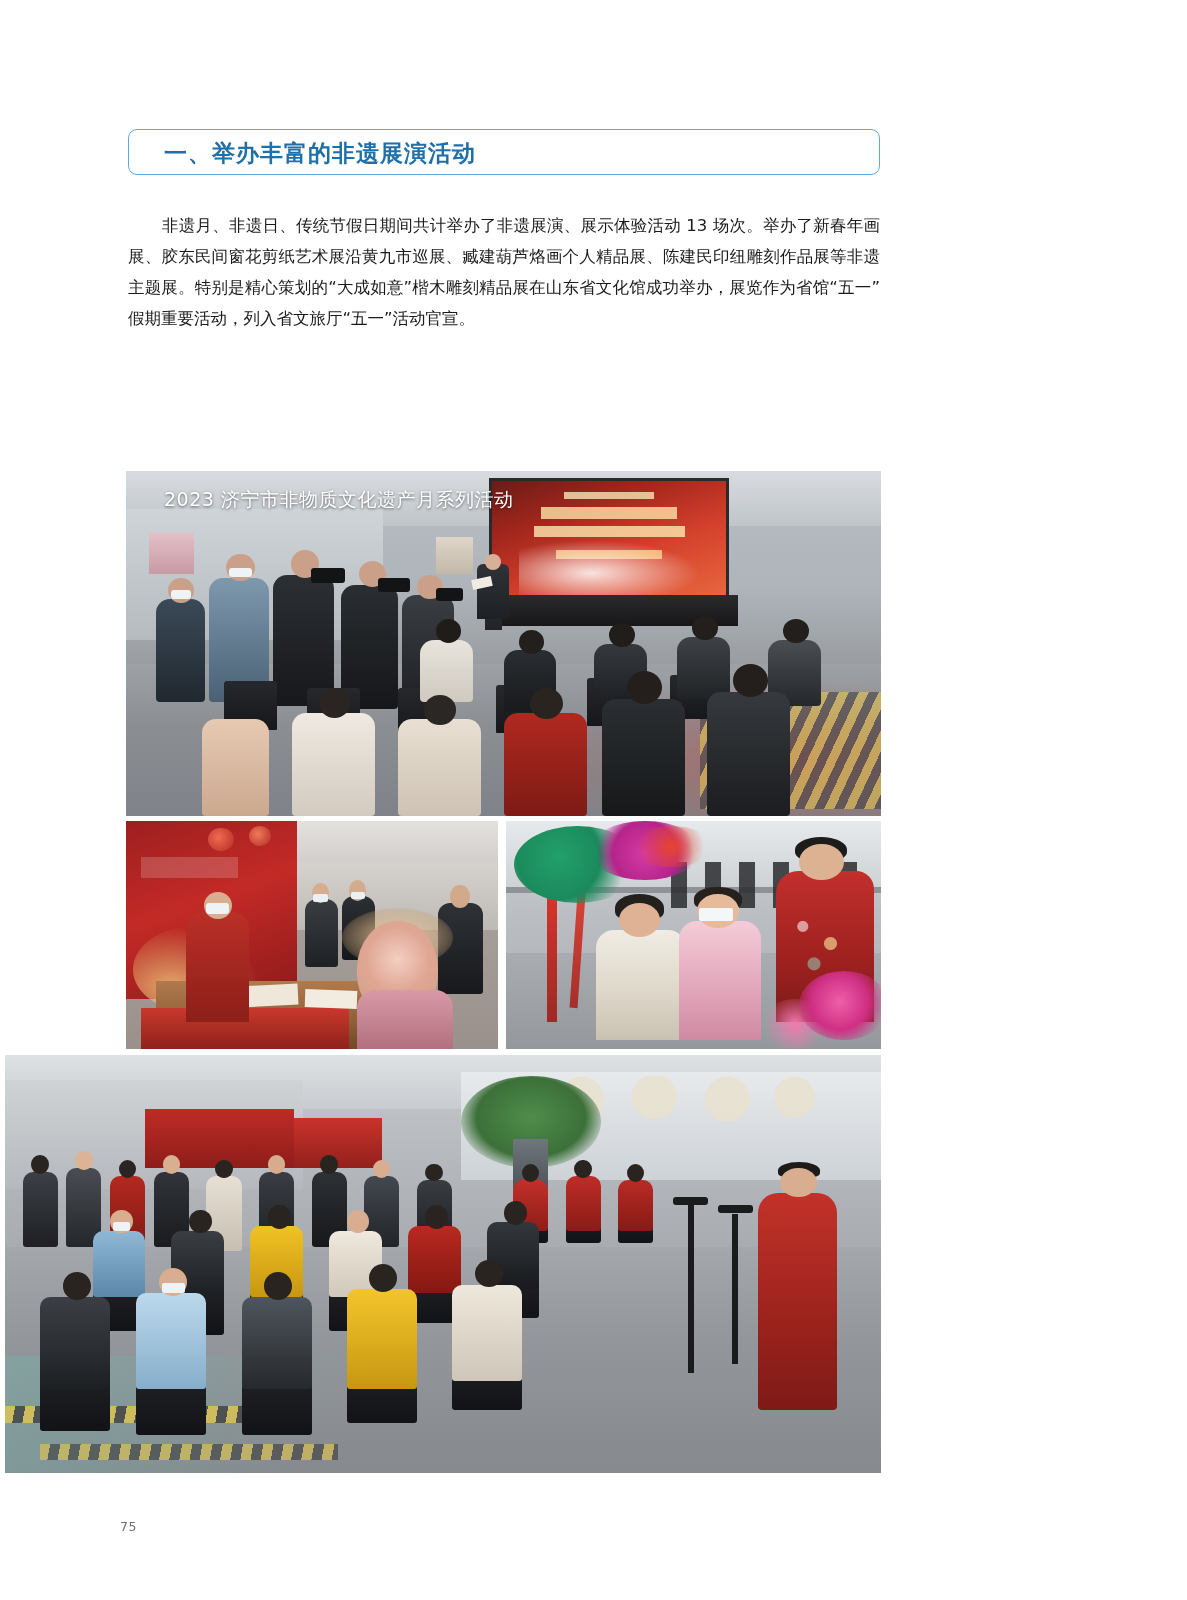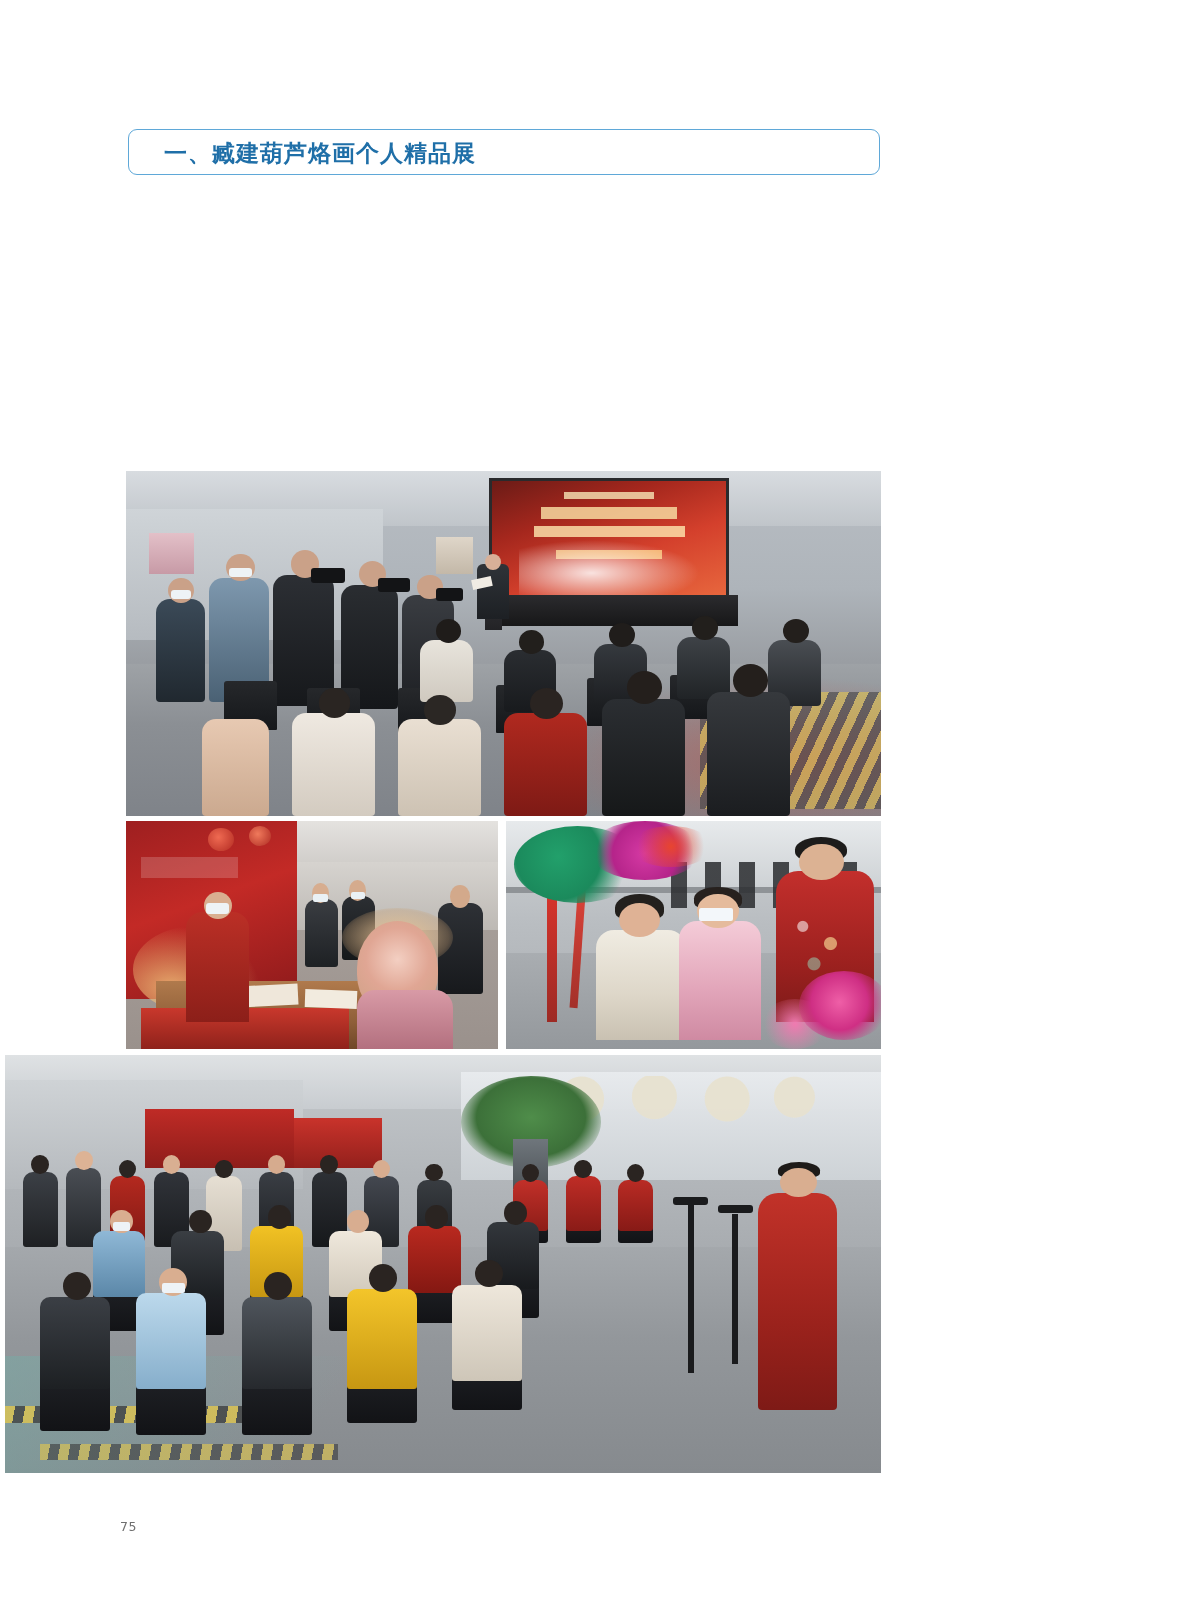--- a/index.html
+++ b/index.html
@@ -364,22 +364,23 @@
   .per-person { position:absolute; border-radius: 10px 10px 3px 3px; }
   .per-head { position:absolute; border-radius:50%; }
   .per-mask { position:absolute; background:#eef3f7; border-radius:2px; }
 </style>
 </head>
 <body>
 
 <div class="page">
 
   <div class="heading-box"></div>
-  <div class="heading-text">一、臧建葫芦烙画个人精品展</div>
-
+  <div class="heading-text">一、举办丰富的非遗展演活动</div>
+
+  <div class="body-text">非遗月、非遗日、传统节假日期间共计举办了非遗展演、展示体验活动 13 场次。举办了新春年画展、胶东民间窗花剪纸艺术展沿黄九市巡展、臧建葫芦烙画个人精品展、陈建民印纽雕刻作品展等非遗主题展。特别是精心策划的“大成如意”楷木雕刻精品展在山东省文化馆成功举办，展览作为省馆“五一”假期重要活动，列入省文旅厅“五一”活动官宣。</div>
 
   <div class="photo" id="photo-ceremony">
     <div class="inner">
       <div class="sh" id="cer-ceiling"></div>
       <div class="sh" id="cer-wallL"></div>
       <div class="sh" id="cer-poster1"></div>
       <div class="sh" id="cer-poster2"></div>
       <div class="sh" id="cer-kiosk"></div>
 
       <div class="sh" id="cer-screen"></div>
@@ -448,20 +449,21 @@
       <div class="cer-person" style="left:36%; top:72%; width:11%; height:28%; background:linear-gradient(180deg,#e9dfd2,#cdc2b3);"></div>
       <div class="cer-head" style="left:39.5%;top:65%; width:4.2%;height:8.5%; background:#2b2724;"></div>
       <div class="cer-person" style="left:50%; top:70%; width:11%; height:30%; background:linear-gradient(180deg,#b0291f,#7e1a15);"></div>
       <div class="cer-head" style="left:53.5%;top:63%; width:4.4%;height:9%;  background:#2a2421;"></div>
       <div class="cer-person" style="left:63%; top:66%; width:11%; height:34%; background:linear-gradient(180deg,#2b2e32,#161819);"></div>
       <div class="cer-head" style="left:66.4%;top:58%; width:4.6%;height:9.4%;background:#241f1c;"></div>
       <div class="cer-person" style="left:77%; top:64%; width:11%; height:36%; background:linear-gradient(180deg,#36393d,#1b1d20);"></div>
       <div class="cer-head" style="left:80.4%;top:56%; width:4.6%;height:9.4%;background:#241f1c;"></div>
     </div>
   </div>
+  <div class="caption">2023 济宁市非物质文化遗产月系列活动</div>
 
   <div class="photo" id="photo-calligraphy">
     <div class="inner">
       <div class="sh" id="cal-ceiling"></div>
       <div class="sh" id="cal-wall"></div>
       <div class="sh" id="cal-backdrop"></div>
       <div class="sh" id="cal-backdrop-art"></div>
       <div class="sh" id="cal-banner"></div>
       <div class="sh" id="cal-lantern1"></div>
       <div class="sh" id="cal-lantern2"></div>

